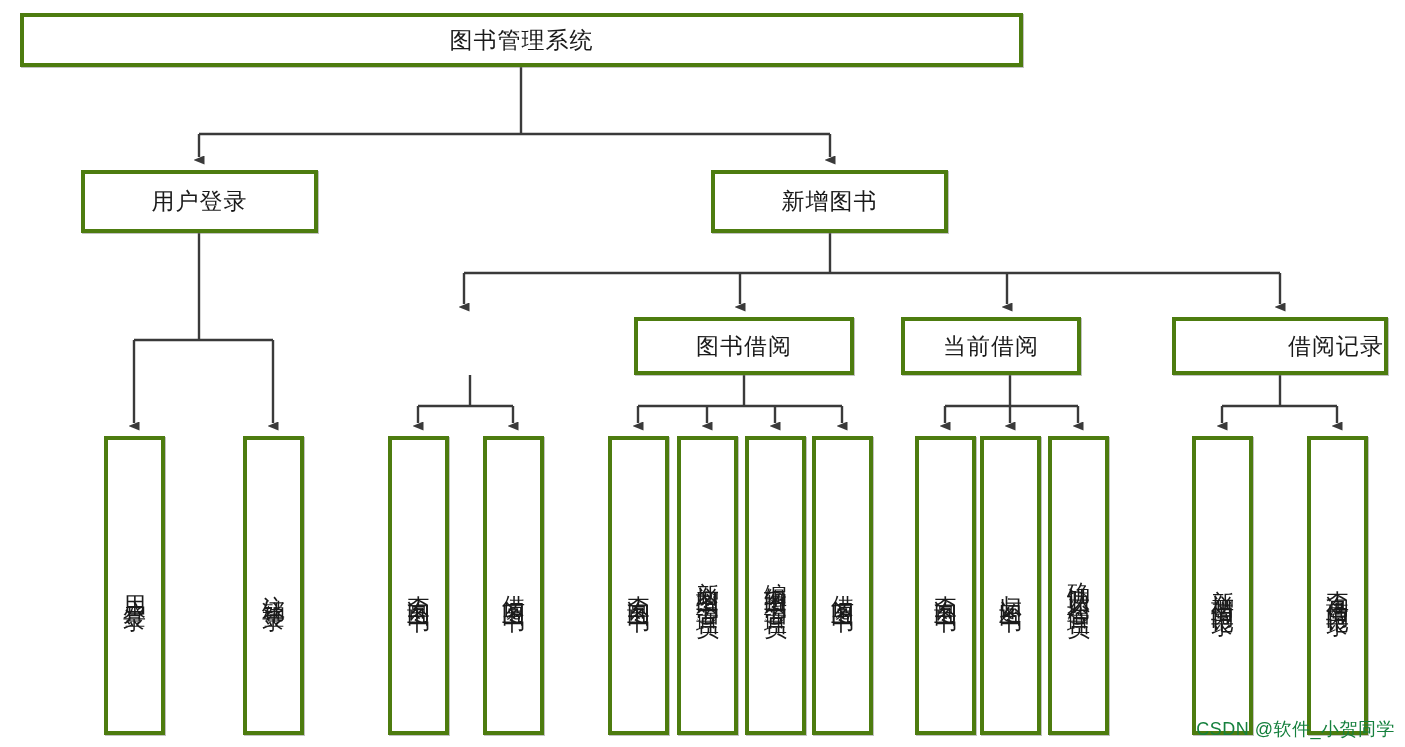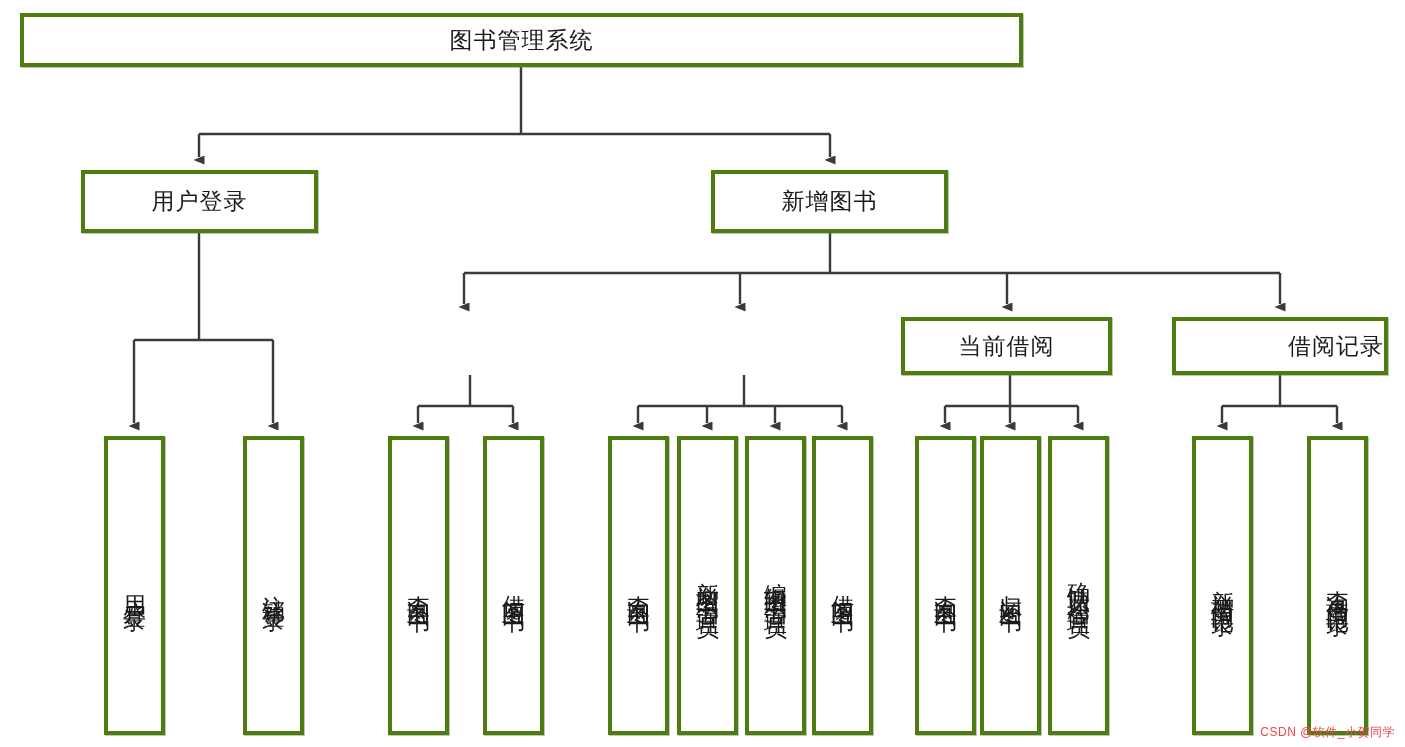--- a/index.html
+++ b/index.html
@@ -49,22 +49,22 @@
     letter-spacing: 5px;
     line-height: 1;
     white-space: nowrap;
     padding-top: 2px;
     overflow: hidden;
   }
   .watermark {
     position: absolute;
     right: 10px;
     bottom: 6px;
-    font-size: 12px;
-    color: #ef4444;
+    font-size: 18px;
+    color: #15803d;
     white-space: nowrap;
     letter-spacing: 0.5px;
   }
 </style>
 </head>
 <body>
 
 <div id="diagram-root">
 
   <svg id="edges" viewBox="0 0 1405 747" xmlns="http://www.w3.org/2000/svg">
@@ -136,21 +136,24 @@
     <span>图书管理系统</span>
   </div>
 
   <div class="node node-h" style="left:81px; top:170px; width:237px; height:63px;">
     <span>用户登录</span>
   </div>
   <div class="node node-h" style="left:711px; top:170px; width:237px; height:63px;">
     <span>新增图书</span>
   </div>
 
-  <div class="node node-h" style="left:901px; top:317px; width:211px; height:58px;">
+  <div class="node node-h" style="left:634px; top:317px; width:220px; height:58px;">
+    <span>图书借阅</span>
+  </div>
+  <div class="node node-h" style="left:901px; top:317px; width:180px; height:58px;">
     <span>当前借阅</span>
   </div>
   <div class="node node-h" style="left:1172px; top:317px; width:216px; height:58px;justify-content:flex-end;">
     <span>借阅记录</span>
   </div>
 
   <div class="node node-v" style="left:104px; top:436px; width:61px; height:299px;">
     <span>用户登录</span>
   </div>
   <div class="node node-v" style="left:243px; top:436px; width:61px; height:299px;">

